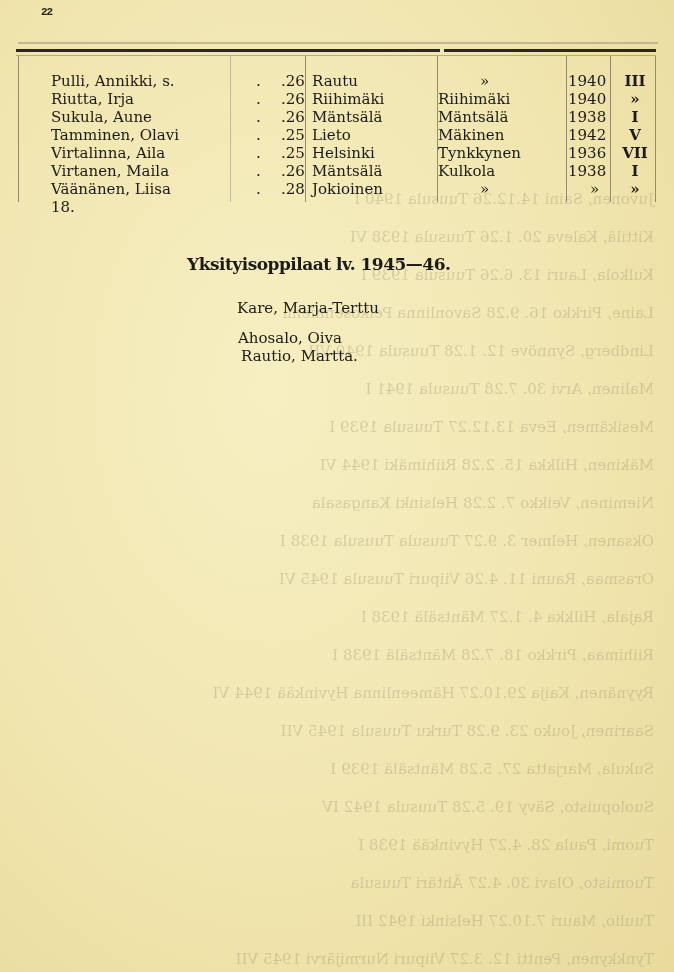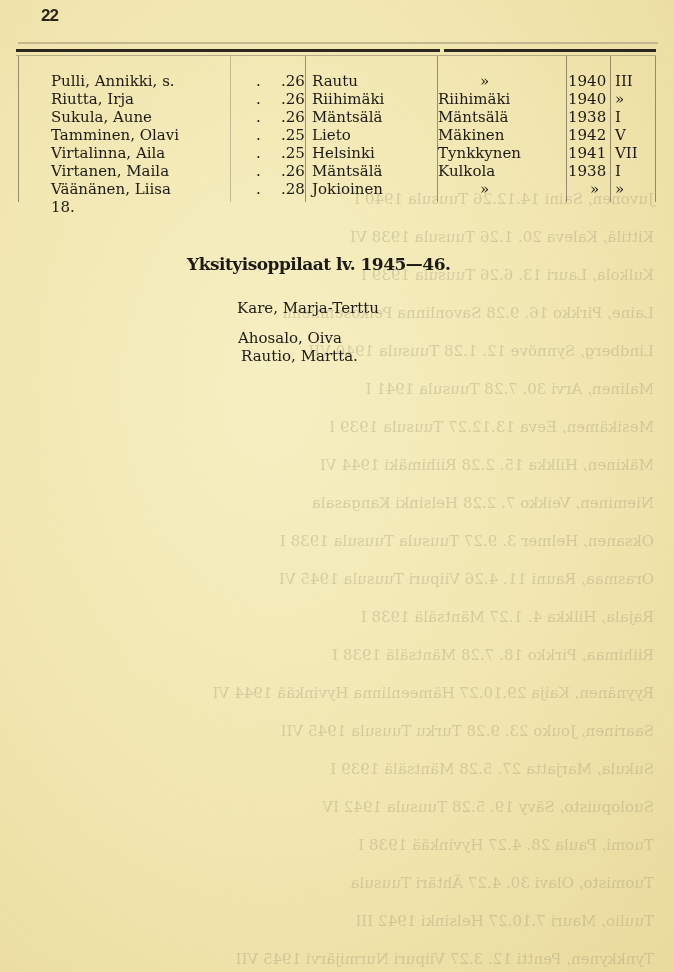--- a/index.html
+++ b/index.html
@@ -1,32 +1,32 @@
 <!DOCTYPE html>
 <html><head>
 <meta charset="utf-8">
 <style>
   html,body{margin:0;padding:0;}
   body{width:674px;height:972px;overflow:hidden;position:relative;
     background:#f3e9b4;
     background:radial-gradient(ellipse at 40% 40%, #f6efc2 0%, #f1e6b0 55%, #e9da9c 100%);
     font-family:"DejaVu Serif","Liberation Serif",serif;color:#1c1a14;}
-  .page-num{position:absolute;left:41px;top:6px;font-family:Liberation Sans, sans-serif;font-weight:bold;font-size:17px;letter-spacing:-1px;color:#2a2418;}
+  .page-num{position:absolute;left:41px;top:6px;font-family:Liberation Mono, monospace;font-weight:bold;font-size:11px;letter-spacing:-1px;color:#2a2418;}
   .rule-thin{position:absolute;left:18px;width:640px;top:42px;height:2px;background:#b8ad88;opacity:.8;}
   .rule-thick{position:absolute;left:16px;top:49px;height:3px;background:#2b2620;}
   .rule-under{position:absolute;left:16px;top:55px;width:640px;height:1px;background:#8f8466;opacity:.6;}
   .vline{position:absolute;width:1px;background:#6f6550;opacity:.7;}
   .row{position:absolute;font-size:15px;line-height:17px;white-space:nowrap;}
   .name{left:23px;margin-left:28px;}
   .dot{left:256px;}
   .yr{left:281px;}
   .place{left:312px;}
   .prev{left:438px;}
   .year{left:568px;}
-  .cls{left:615px;width:40px;}
+  .cls{left:615px;width:40px;text-align:center;font-weight:bold;}
   .heading{position:absolute;left:187px;top:254px;font-family:"DejaVu Serif",serif;font-weight:bold;font-size:17px;letter-spacing:-0.5px;}
   .priv{position:absolute;font-size:15px;line-height:17px;white-space:nowrap;}
   .bleed{position:absolute;left:0;top:0;width:674px;height:972px;transform:scaleX(-1);
     color:#9d9474;opacity:.35;font-size:15px;line-height:18.6px;pointer-events:none;overflow:hidden;}
   .bleed div{position:absolute;white-space:nowrap;}
 </style>
 </head>
 <body>
 
 <div class="bleed">
@@ -103,21 +103,21 @@
     <span class="row prev" style="top:127px">Mäkinen</span>
     <span class="row year" style="top:127px">1942</span>
     <span class="row cls" style="top:127px">V</span>
   </div>
   <div>
     <span class="row name" style="top:145px">Virtalinna, Aila</span>
     <span class="row dot" style="top:145px">.</span>
     <span class="row yr" style="top:145px">.25</span>
     <span class="row place" style="top:145px">Helsinki</span>
     <span class="row prev" style="top:145px">Tynkkynen</span>
-    <span class="row year" style="top:145px">1941</span>
+    <span class="row year" style="top:145px">1936</span>
     <span class="row cls" style="top:145px">VII</span>
   </div>
   <div>
     <span class="row name" style="top:163px">Virtanen, Maila</span>
     <span class="row dot" style="top:163px">.</span>
     <span class="row yr" style="top:163px">.26</span>
     <span class="row place" style="top:163px">Mäntsälä</span>
     <span class="row prev" style="top:163px">Kulkola</span>
     <span class="row year" style="top:163px">1938</span>
     <span class="row cls" style="top:163px">I</span>

